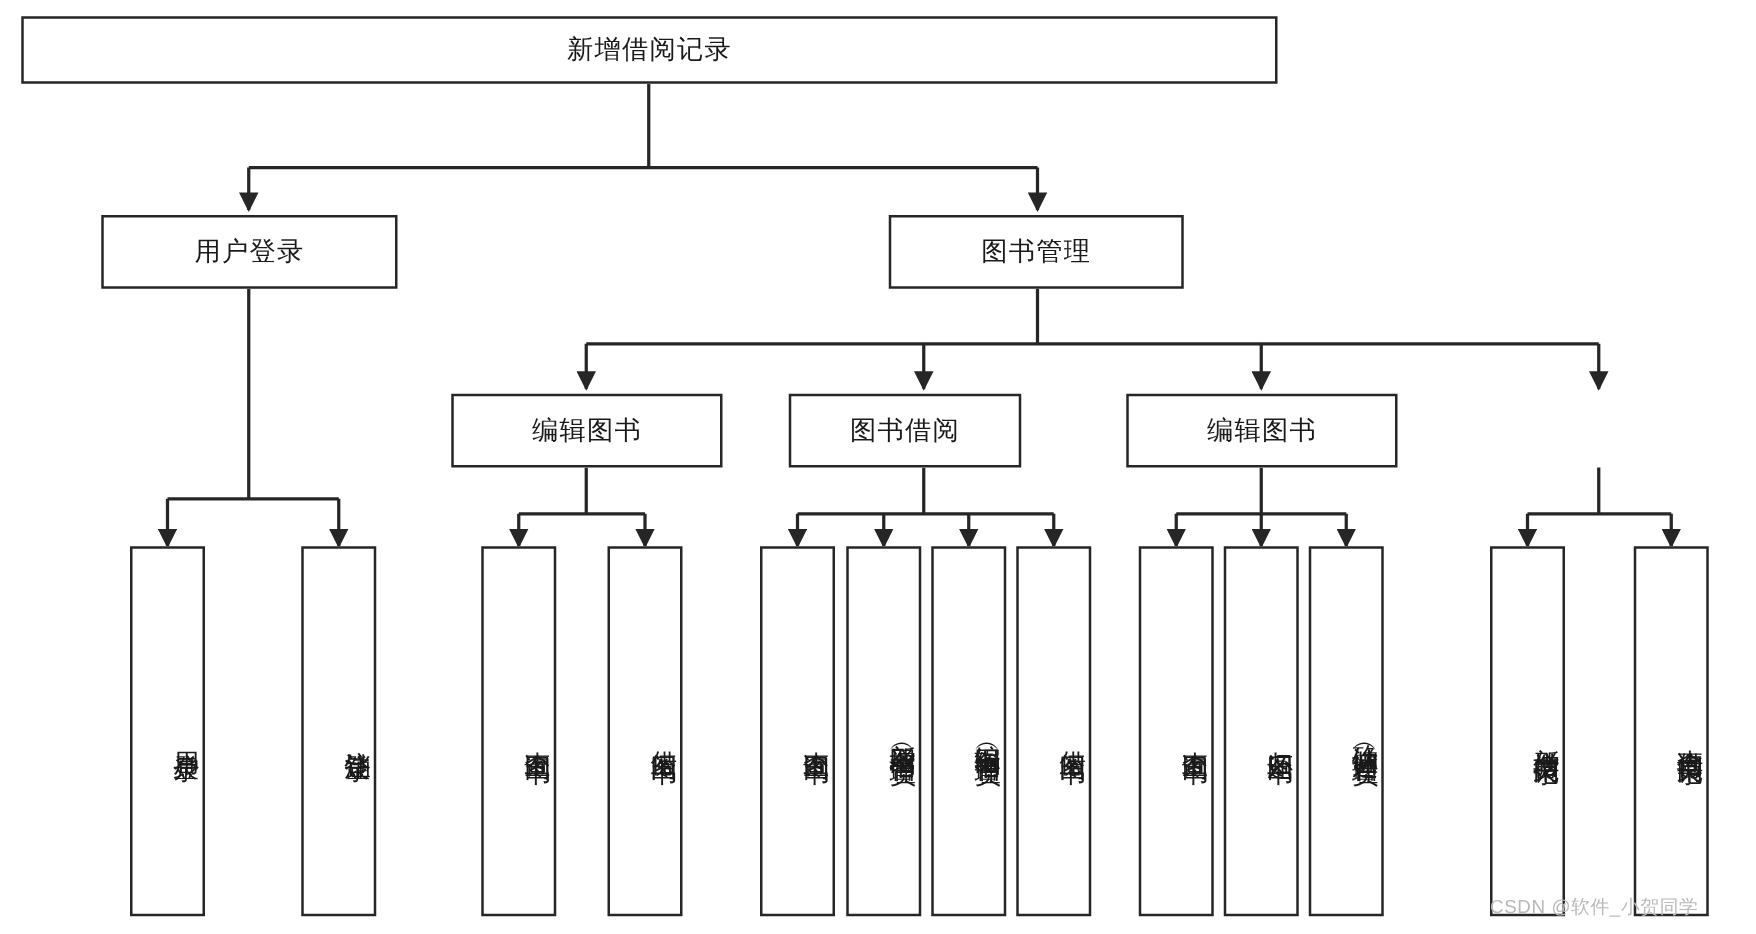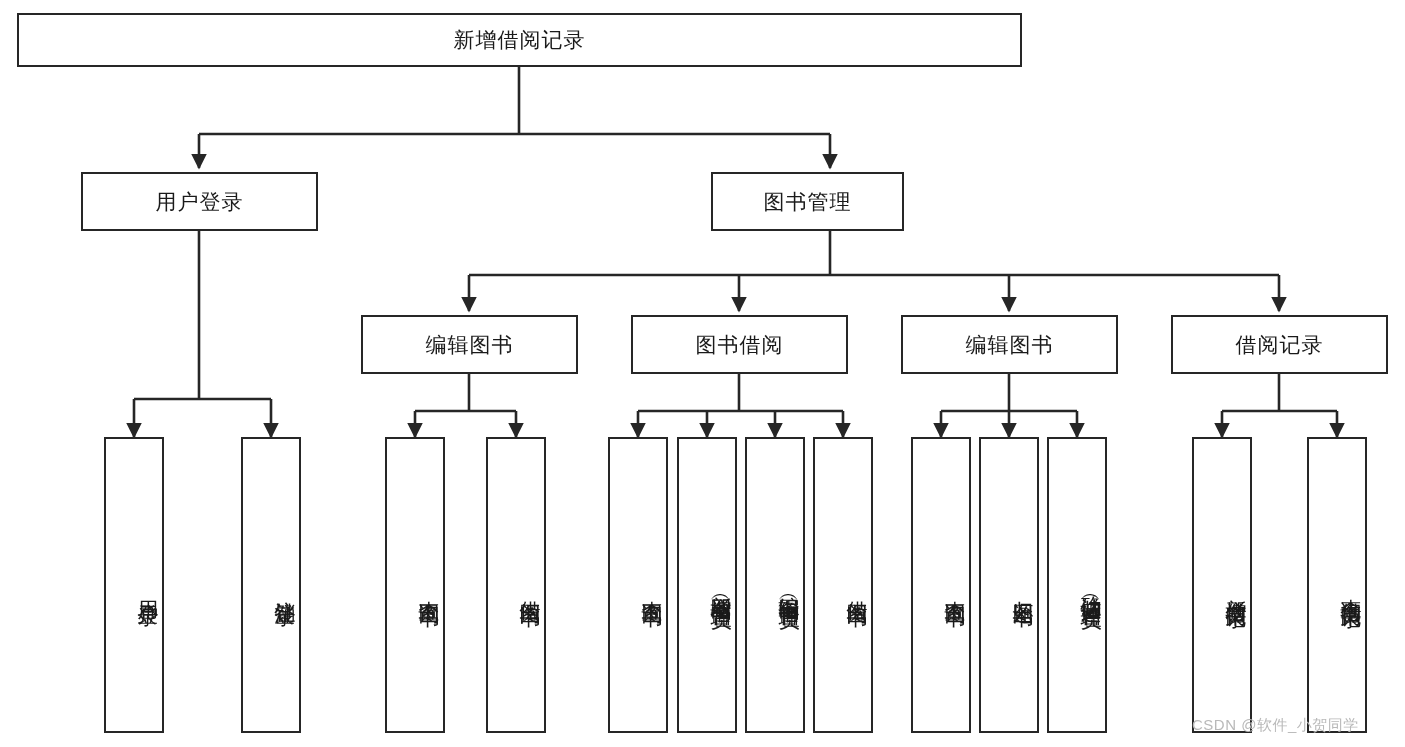--- a/index.html
+++ b/index.html
@@ -121,35 +121,32 @@
     </g>
   </svg>
 
   <div class="node horiz" style="left:17px; top:13px; width:1005px; height:54px;">
     <span>新增借阅记录</span>
   </div>
 
   <div class="node horiz" style="left:81px; top:172px; width:237px; height:59px;">
     <span>用户登录</span>
   </div>
-  <div class="node horiz" style="left:711px; top:172px; width:193px; height:59px;">
+  <div class="node horiz" style="left:711px; top:172px; width:236px; height:59px;">
     <span>图书管理</span>
   </div>
 
   <div class="node horiz" style="left:361px; top:315px; width:217px; height:59px;">
     <span>编辑图书</span>
   </div>
-  <div class="node horiz" style="left:631px; top:315px; width:217px; height:59px;">
+  <div class="node horiz" style="left:631px; top:315px; width:186px; height:59px;">
     <span>图书借阅</span>
   </div>
   <div class="node horiz" style="left:901px; top:315px; width:217px; height:59px;">
     <span>编辑图书</span>
-  </div>
-  <div class="node horiz" style="left:1171px; top:315px; width:217px; height:59px;">
-    <span>借阅记录</span>
   </div>
 
   <div class="node vert" style="left:104px; top:437px; width:60px; height:296px;">
     <span>用户登录</span>
   </div>
   <div class="node vert" style="left:241px; top:437px; width:60px; height:296px;">
     <span>注销登录</span>
   </div>
 
   <div class="node vert" style="left:385px; top:437px; width:60px; height:296px;">

